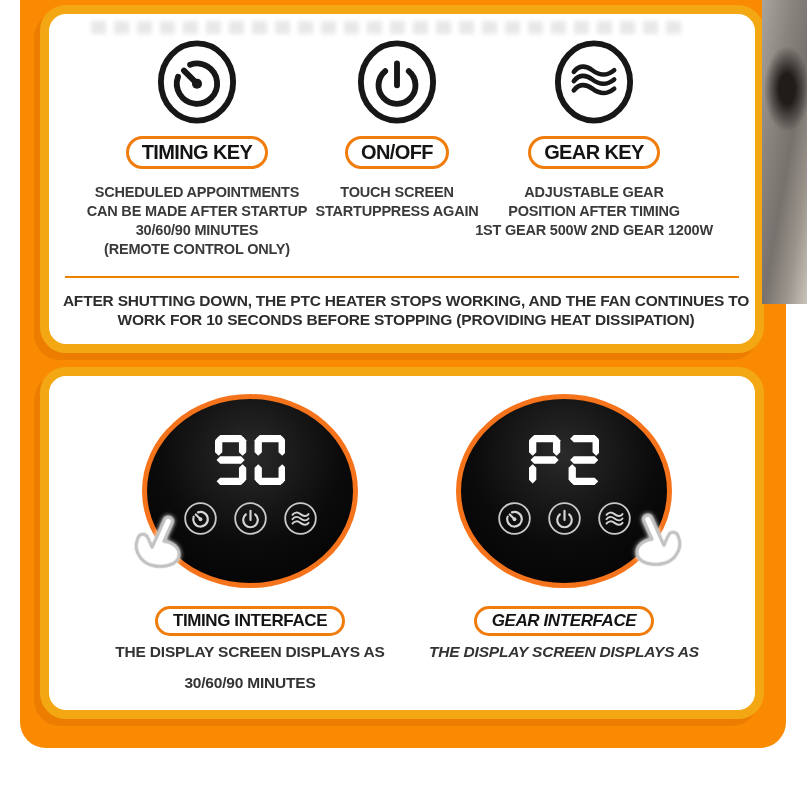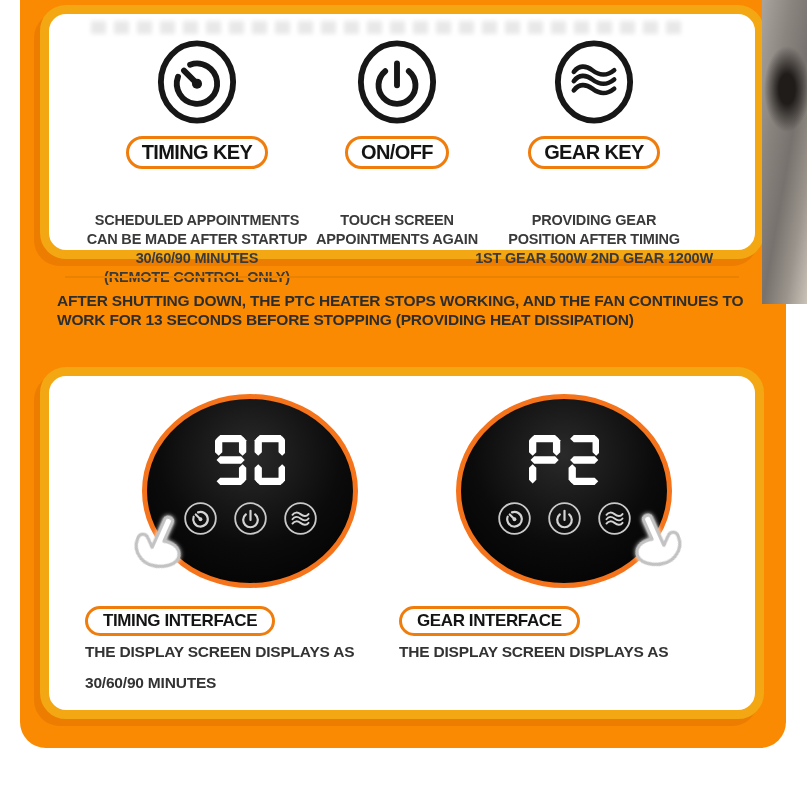--- a/index.html
+++ b/index.html
@@ -18,44 +18,44 @@
     background:linear-gradient(100deg,#aaa49e 0%,#8a857f 30%,#77726d 55%,#9a948c 78%,#c9c3ba 100%);
   }
   .photo-strip .photo-blob{
     position:absolute;left:2px;top:46px;width:46px;height:86px;
     background:radial-gradient(closest-side,#201c1a 35%,rgba(32,28,26,0) 100%);
   }
   .panel{
     position:absolute;background:#ffffff;border:9px solid #f3a713;border-radius:26px;
     box-shadow:-6px 7px 0 rgba(205,95,0,.30);z-index:2;
   }
-  .panel-keys{left:40px;top:5px;width:724px;height:254px;}
+  .panel-keys{left:40px;top:5px;width:724px;height:348px;}
   .panel-interfaces{left:40px;top:367px;width:724px;height:352px;}
   .ghost{
     position:absolute;top:7px;left:42px;right:70px;height:13px;opacity:.30;
     background:repeating-linear-gradient(90deg,#b5b5b5 0 15px,rgba(255,255,255,0) 15px 23px);
     filter:blur(2px);
   }
   .key-col{position:absolute;top:24px;width:280px;text-align:center;}
   .key-col .big-icon{display:block;margin:0 auto 2px;width:84px;height:88px;}
   .big-icon svg{width:84px;height:88px;display:block;margin:0 auto;}
   .pill{
     display:inline-block;border:3px solid #f07c0c;border-radius:20px;background:#ffffff;
     padding:2px 13px;font-size:20px;font-weight:700;color:#141414;letter-spacing:-.6px;
     margin:8px 0 14px;white-space:nowrap;
   }
-  .key-desc{font-size:14.5px;font-weight:700;color:#3a3a3a;line-height:19px;letter-spacing:-.2px;white-space:nowrap;margin-top:28px;}
+  .key-desc{font-size:14.5px;font-weight:700;color:#3a3a3a;line-height:19px;letter-spacing:-.2px;white-space:nowrap;}
   .divider{position:absolute;left:16px;right:16px;top:262px;border-top:2px solid #ea8200;}
   .note{
-    position:absolute;top:277px;left:0;right:0;text-align:left;
+    position:absolute;top:277px;left:0;right:0;text-align:center;
     font-size:15.5px;font-weight:700;color:#2d2d2d;line-height:19px;letter-spacing:-.2px;margin-left:8px;
   }
-  .dcol{position:absolute;top:18px;width:330px;text-align:left;}
+  .dcol{position:absolute;top:18px;width:330px;text-align:center;}
   .dcol-timing{left:36px;}
-  .dcol-gear{left:350px;}
+  .dcol-gear{left:350px;font-style:italic;}
   .display{
     position:relative;width:216px;height:194px;margin:0 auto;border-radius:50%;
     border:5px solid #f4731b;
     background:radial-gradient(circle at 50% 30%,#2a2a2a 0%,#0b0b0b 55%,#000000 100%);
   }
   .seg{position:absolute;top:36px;left:0;right:0;display:flex;justify-content:center;}
   .seg svg{height:50px;width:auto;}
   .btn-row{position:absolute;top:102px;left:0;right:0;display:flex;justify-content:center;gap:15px;}
   .mini-btn{width:35px;height:35px;}
   .mini-btn svg{width:35px;height:35px;display:block;}
@@ -101,45 +101,45 @@
       <span class="big-icon">
         <svg viewBox="0 0 100 104" fill="none">
           <ellipse cx="50" cy="52" rx="43" ry="46" stroke="#171717" stroke-width="7"></ellipse>
           <path d="M64.1 39.1 A22 22 0 1 1 35.9 39.1" stroke="#171717" stroke-width="7" stroke-linecap="round"></path>
           <line x1="50" y1="30" x2="50" y2="56" stroke="#171717" stroke-width="7" stroke-linecap="round"></line>
         </svg>
       </span>
       <div><span class="pill">ON/OFF</span></div>
       <div class="key-desc">
         <div>TOUCH SCREEN</div>
-        <div>APPOINTMENTS AGAIN</div>
+        <div>STARTUPPRESS AGAIN</div>
       </div>
     </div>
 
     <div class="key-col" style="left:405px;">
       <span class="big-icon">
         <svg viewBox="0 0 100 104" fill="none">
           <ellipse cx="50" cy="52" rx="43" ry="46" stroke="#171717" stroke-width="7"></ellipse>
           <path d="M26 40 C32 32,40 32,48 38 S64 46,74 38" stroke="#171717" stroke-width="5.5" stroke-linecap="round"></path>
           <path d="M26 51 C32 43,40 43,48 49 S64 57,74 49" stroke="#171717" stroke-width="5.5" stroke-linecap="round"></path>
           <path d="M26 62 C32 54,40 54,48 60 S64 68,74 60" stroke="#171717" stroke-width="5.5" stroke-linecap="round"></path>
         </svg>
       </span>
       <div><span class="pill">GEAR KEY</span></div>
       <div class="key-desc">
-        <div>PROVIDING GEAR</div>
+        <div>ADJUSTABLE GEAR</div>
         <div>POSITION AFTER TIMING</div>
         <div>1ST GEAR 500W 2ND GEAR 1200W</div>
       </div>
     </div>
 
     <div class="divider"></div>
     <div class="note">
       <div>AFTER SHUTTING DOWN, THE PTC HEATER STOPS WORKING, AND THE FAN CONTINUES TO</div>
-      <div>WORK FOR 13 SECONDS BEFORE STOPPING (PROVIDING HEAT DISSIPATION)</div>
+      <div>WORK FOR 10 SECONDS BEFORE STOPPING (PROVIDING HEAT DISSIPATION)</div>
     </div>
   </section>
 
   <section class="panel panel-interfaces">
 
     <div class="dcol dcol-timing">
       <div class="display">
         <div class="seg">
             <svg viewBox="0 0 68 48" width="68" height="48" xmlns="http://www.w3.org/2000/svg">
               <g transform="translate(0,0)">

